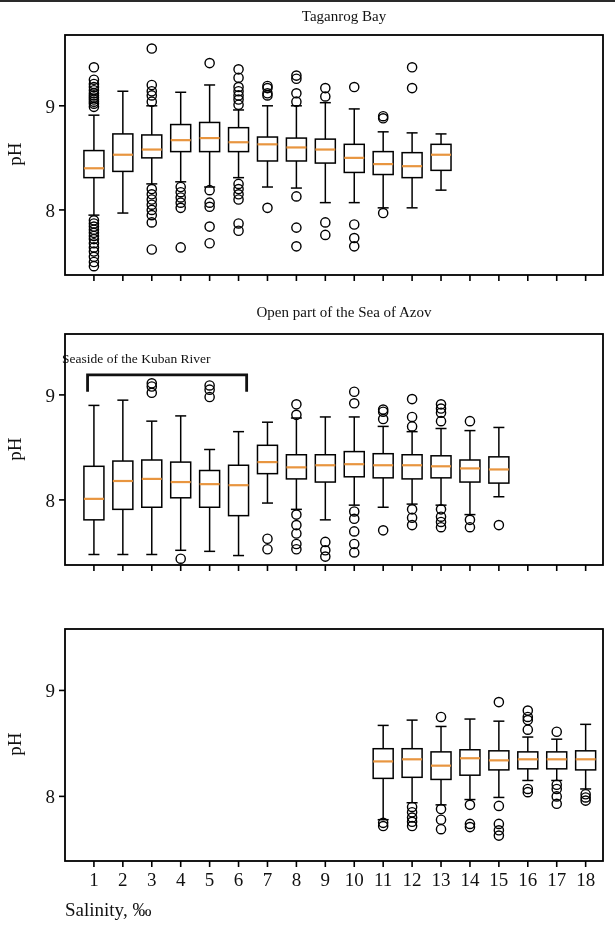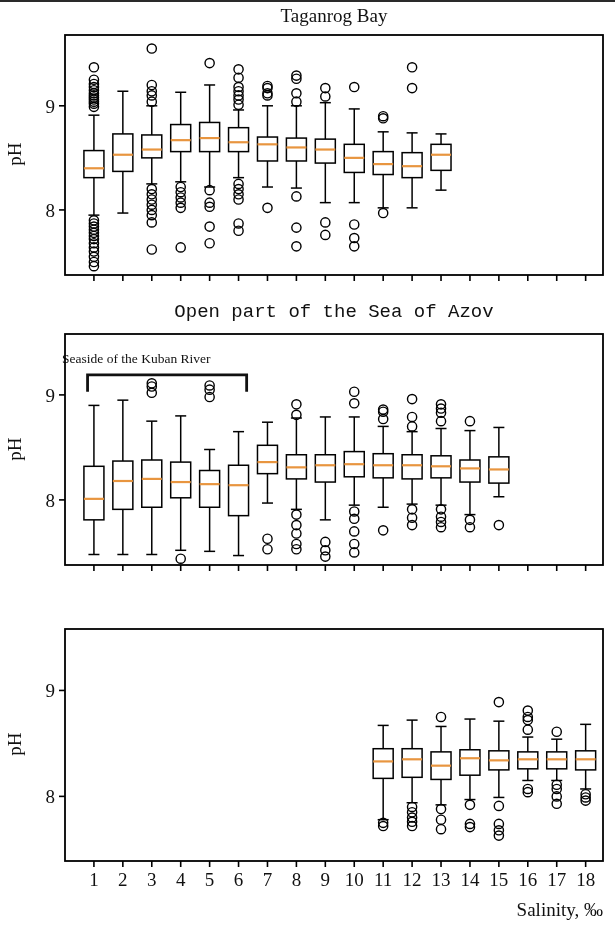--- a/index.html
+++ b/index.html
@@ -6,32 +6,32 @@
   .figure{
     position:relative;
     width:615px;height:930px;
     background:#ffffff;
     border-top:2px solid #2a2a2a;
     font-family:"Liberation Serif","DejaVu Serif",serif;
     color:#111;
     overflow:hidden;
   }
   .panel-title{
-    position:absolute;left:65px;width:538px;
-    text-align:center;font-size:19px;line-height:22px;
+    position:absolute;left:75px;width:538px;
+    text-align:center;font-size:15px;line-height:22px;
   }
-  .t1{top:3px;} .t2{top:299px;font-family:Liberation Mono, monospace;} .t3{top:598px;}
+  .t1{top:3px;} .t2{top:299px;} .t3{top:598px;}
   .ylab{
     position:absolute;left:-7px;width:44px;text-align:center;
     font-size:19px;transform:rotate(-90deg);
   }
   .y1{top:141px;} .y2{top:436px;} .y3{top:731px;}
   .xlab{
     position:absolute;left:65px;width:538px;top:897px;
-    text-align:right;font-size:19px;
+    text-align:left;font-size:19px;
   }
   svg.plots{position:absolute;left:0;top:0;}
   svg text{font-family:"Liberation Serif","DejaVu Serif",serif;fill:#111;}
 </style>
 </head>
 <body>
 
 <div class="figure">
   <svg class="plots" id="plots" width="615" height="930">
       <g>

